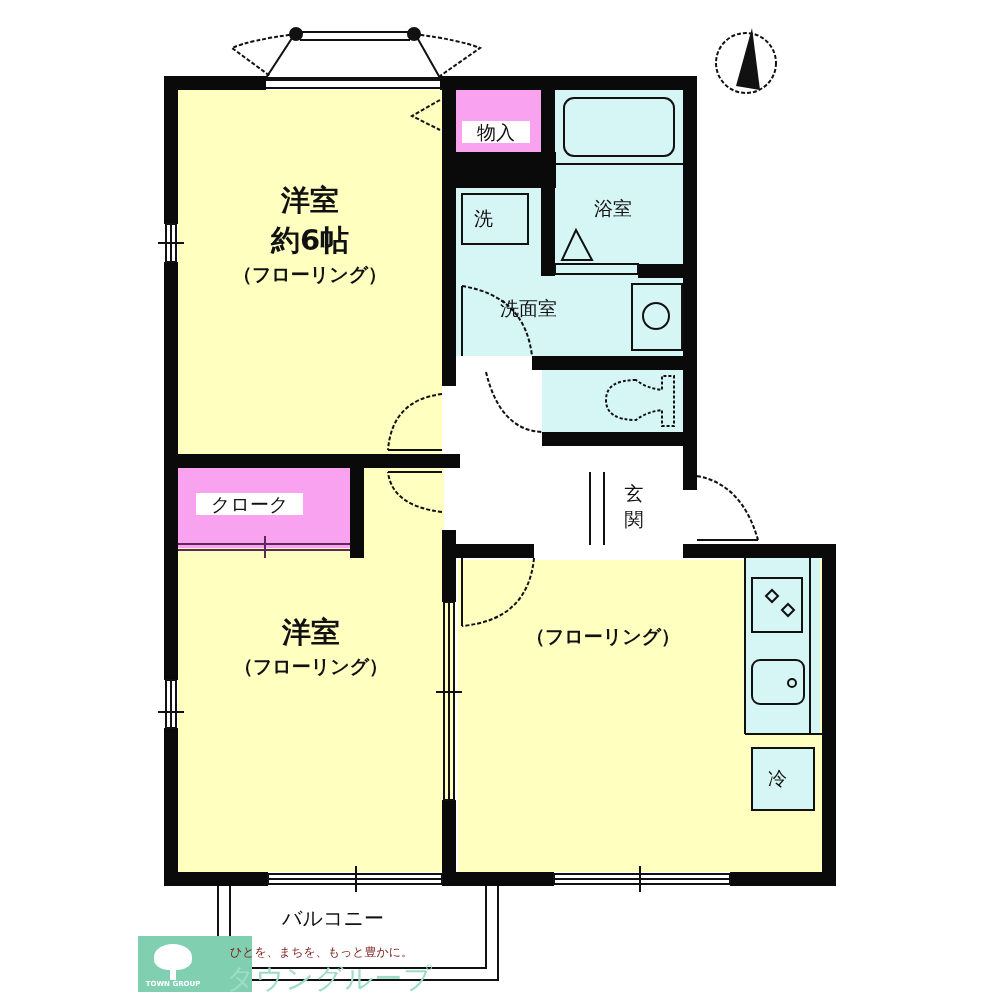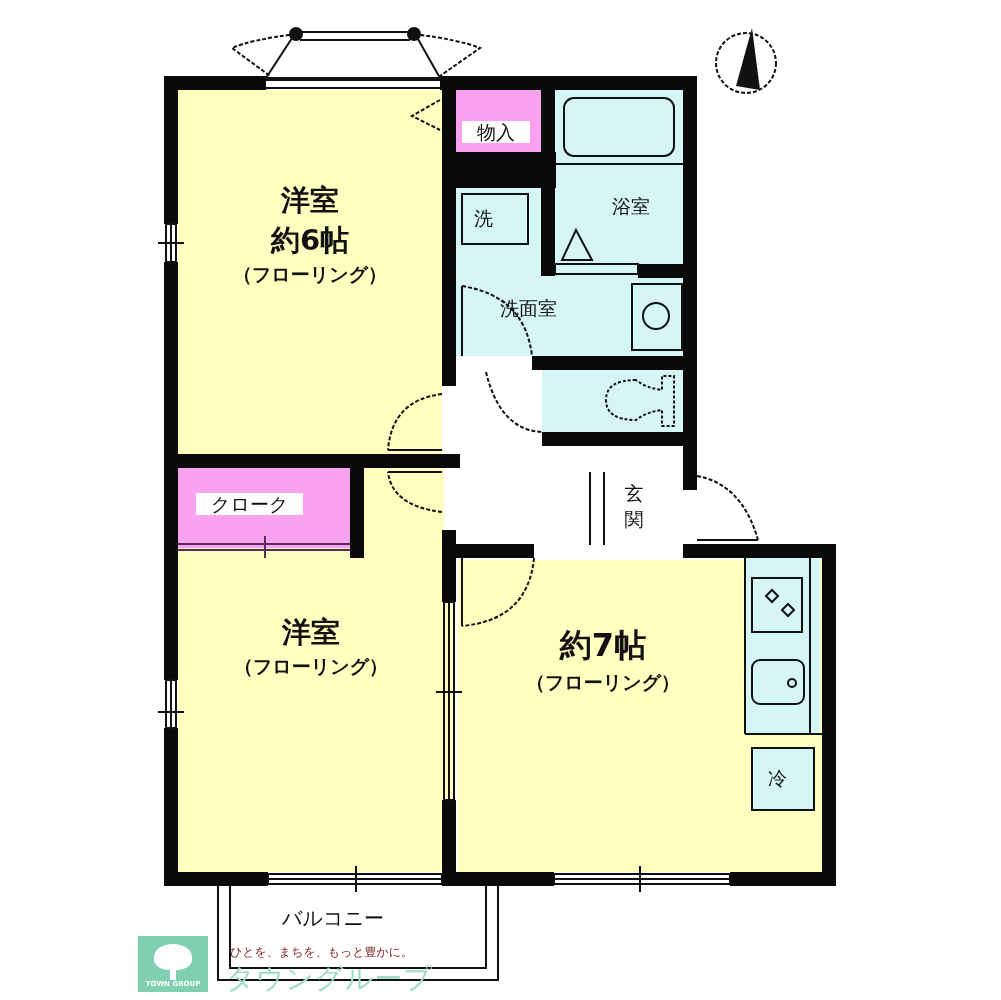--- a/index.html
+++ b/index.html
@@ -151,32 +151,31 @@
 <div class="label" style="left:178px;top:180px;width:264px;">
   <div class="big">洋室</div>
   <div class="big">約6帖</div>
   <div class="sub">（フローリング）</div>
 </div>
 <div class="label" style="left:178px;top:612px;width:266px;">
   <div class="big">洋室</div>
   <div class="sub">（フローリング）</div>
 </div>
 <div class="label" style="left:458px;top:622px;width:290px;">
-  <div class="big" style="font-size:32px;line-height:46px;">約7帖</div>
   <div class="sub">（フローリング）</div>
 </div>
 
 <div class="label small" style="left:462px;top:120px;"><span class="tag-bg">物入</span></div>
-<div class="label small" style="left:612px;top:196px;font-family:Liberation Mono, monospace;">浴室</div>
+<div class="label small" style="left:594px;top:196px;">浴室</div>
 <div class="label small" style="left:474px;top:206px;">洗</div>
 <div class="label small" style="left:500px;top:296px;">洗面室</div>
 <div class="label small" style="left:196px;top:492px;"><span class="tag-bg">クローク</span></div>
 <div class="label small" style="left:622px;top:480px;width:24px;white-space:normal;line-height:26px;">玄関</div>
 <div class="label small" style="left:768px;top:766px;">冷</div>
 <div class="label small" style="left:282px;top:906px;font-size:20px;">バルコニー</div>
 
-<div class="abs" style="left:138px;top:936px;width:70px;height:56px;background:#7fcfb0;">
+<div class="abs" style="left:138px;top:936px;width:70px;height:56px;background:#7fcfb0;padding-left:44px;">
   <div style="position:absolute;left:16px;top:8px;width:38px;height:26px;background:#fff;border-radius:50% 50% 40% 40%;"></div>
   <div style="position:absolute;left:32px;top:32px;width:6px;height:12px;background:#fff;"></div>
   <div style="position:absolute;left:0;bottom:4px;width:70px;text-align:center;color:#fff;font-size:7px;font-weight:bold;">TOWN GROUP</div>
 </div>
 <div class="abs" style="left:230px;top:944px;font-size:12px;color:#7f1d1d;">ひとを、まちを、もっと豊かに。</div>
 <div class="abs" style="left:226px;top:960px;font-size:28px;color:#9fdcc6;letter-spacing:1px;">タウングループ</div>
 
 </body></html>

